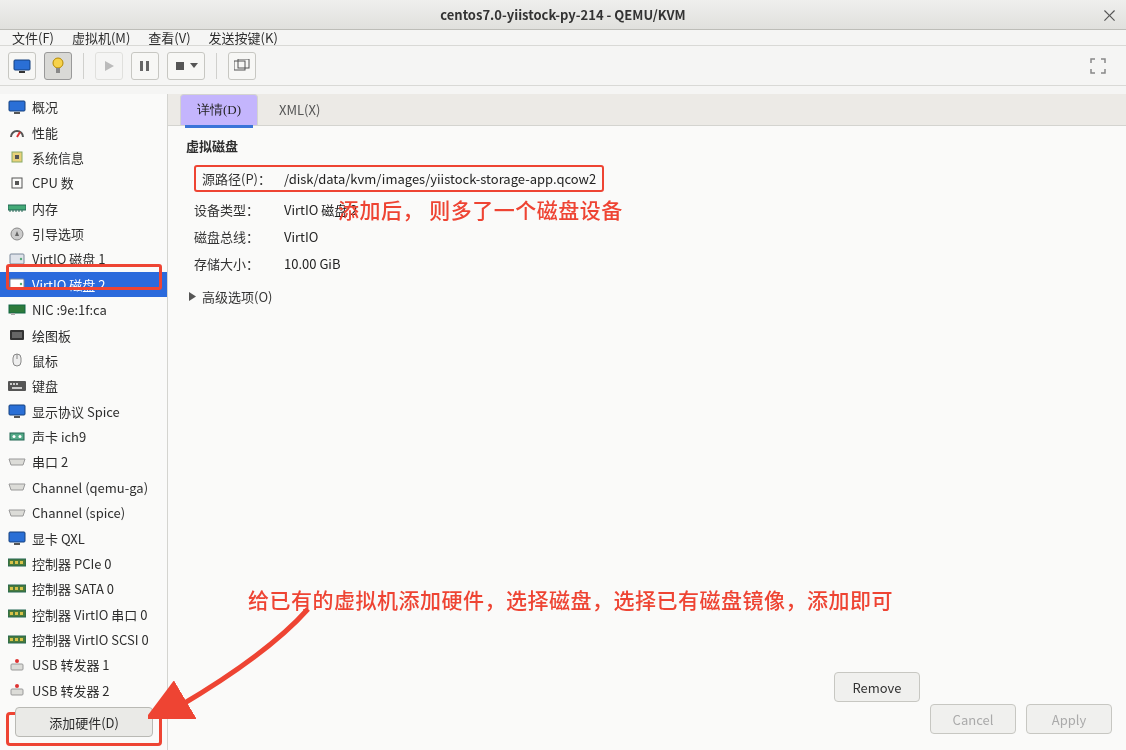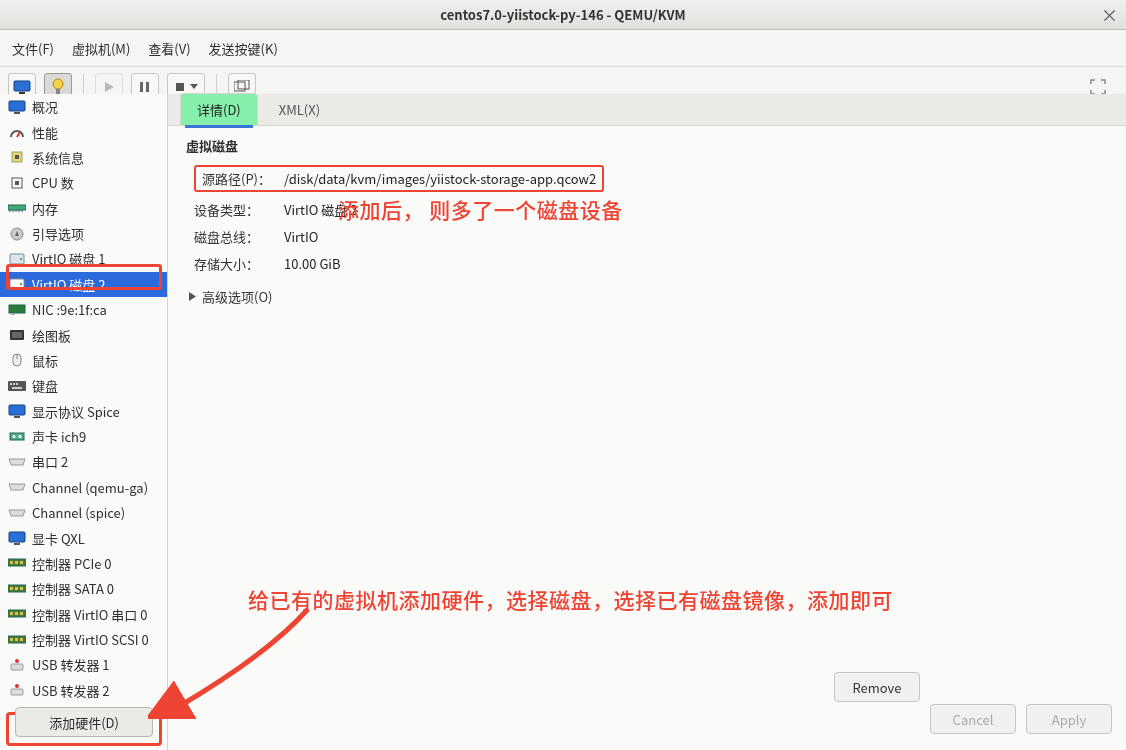--- a/index.html
+++ b/index.html
@@ -1,61 +1,61 @@
 <!DOCTYPE html>
 <html><head>
 <meta charset="utf-8">
 <style>
 * { margin: 0; padding: 0; box-sizing: border-box; font-family: "Noto Sans CJK SC", "DejaVu Sans", sans-serif; font-size: 13px; }
 body { background: #f5f5f4; color: #2e2e2e; width: 1126px; height: 750px; overflow: hidden; position: relative; }
 .titlebar { height: 30px; background: linear-gradient(#efefed, #e0e0dd); border-bottom: 1px solid #bdbdb8; display: flex; align-items: center; justify-content: center; position: relative; }
 .titlebar .title { font-weight: 600; color: #333; }
 .titlebar .close-x { position: absolute; right: 8px; top: 2px; font-size: 17px; color: #555; cursor: pointer; }
-.menubar { height: 37px; display: flex; align-items: center; padding: 0 8px; gap: 10px; background: #f5f5f4; border-bottom: 1px solid #d9d9d6; }
+.menubar { height: 16px; display: flex; align-items: center; padding: 0 8px; gap: 10px; background: #f5f5f4; border-bottom: 1px solid #d9d9d6; }
 .menubar span { padding: 2px 4px; cursor: pointer; }
 .toolbar { height: 40px; display: flex; align-items: center; padding: 0 8px; gap: 8px; background: #f5f5f4; border-bottom: 1px solid #d9d9d6; }
 .tb-btn { width: 28px; height: 28px; border: 1px solid #c7c7c2; background: #f7f7f5; border-radius: 3px; display: flex; align-items: center; justify-content: center; cursor: pointer; }
 .tb-btn.pressed { background: #d9d9d6; border-color: #999; }
 .tb-sep { width: 1px; height: 26px; background: #d0d0cd; margin: 0 3px; }
 .tb-btn.disabled { opacity: .45; }
 .tb-combo { display: flex; align-items: center; height: 28px; border: 1px solid #c7c7c2; border-radius: 3px; padding: 0 6px; gap: 4px; background: #f7f7f5; }
 .caret { width: 0; height: 0; border-left: 4px solid transparent; border-right: 4px solid transparent; border-top: 5px solid #555; }
 .fullscreen-ico { margin-left: auto; margin-right: 6px; }
 .content { position: absolute; top: 94px; bottom: 0; left: 0; right: 0; display: flex; }
 .sidebar { width: 168px; border-right: 1px solid #d4d4d0; overflow-y: auto; background: #fafaf9; position: relative; }
 .side-list { display: flex; flex-direction: column; }
 .side-item { display: flex; align-items: center; gap: 6px; padding: 3.2px 8px; cursor: pointer; white-space: nowrap; }
 .side-item .ico { width: 18px; height: 16px; display: flex; align-items: center; justify-content: center; }
 .side-item.selected { background: #2b6adc; color: #fff; }
 .add-hw { position: absolute; bottom: 6px; left: 6px; right: 6px; height: 30px; border: 1px solid #b9b9b4; background: #eaeae7; border-radius: 4px; display: flex; align-items: center; justify-content: center; cursor: pointer; }
 .add-hw-wrap { position: absolute; left: 6px; bottom: 4px; width: 156px; height: 34px; border: 3px solid #e43; border-radius: 4px; display: flex; align-items: center; justify-content: center; }
 .main { flex: 1; position: relative; background: #fafaf9; }
 .tabs { height: 32px; background: #eceae6; display: flex; align-items: flex-end; padding-left: 12px; gap: 4px; border-bottom: 1px solid #d4d4d0; }
 .tab { padding: 6px 16px; border: 1px solid transparent; border-bottom: none; border-radius: 4px 4px 0 0; cursor: pointer; color: #555; }
-.tab.active { background: #86efac; border-color: #d4d4d0; color: #222; position: relative; }
+.tab.active { background: #c4b5fd; border-color: #d4d4d0; color: #222; position: relative; font-family: Liberation Serif, serif; }
 .tab.active::after { content: ""; position: absolute; left: 4px; right: 4px; bottom: -3px; height: 3px; background: #3a74d8; }
 .details { padding: 10px 18px; }
 .heading { font-weight: 700; margin-bottom: 6px; }
 .kv { display: flex; align-items: center; gap: 10px; padding: 4px 0 4px 8px; }
 .kv .k { width: 80px; color: #333; }
 .kv .v { color: #222; }
 .source-box { border: 2px solid #e43; border-radius: 3px; padding: 2px 6px; display: inline-flex; gap: 10px; align-items: center; }
 .expander { display: flex; align-items: center; gap: 5px; margin: 10px 2px; cursor: pointer; color: #333; }
 .footer-btns { position: absolute; right: 14px; bottom: 16px; display: flex; gap: 10px; }
 .btn { min-width: 86px; height: 30px; border: 1px solid #c7c7c2; background: #f0f0ee; border-radius: 4px; display: flex; align-items: center; justify-content: center; cursor: pointer; color: #333; }
 .btn.disabled { color: #aaa; margin-top: 32px; }
 .annotation { position: absolute; color: #e43; font-size: 21px; font-weight: 500; letter-spacing: .5px; }
 svg.ic { display: block; }
 .hl-select { position: absolute; left: 6px; top: 170px; width: 156px; height: 26px; border: 3px solid #e43; border-radius: 3px; pointer-events: none; }
 </style>
 </head>
 <body>
 
 <div class="titlebar">
-  <span class="title">centos7.0-yiistock-py-146 - QEMU/KVM</span>
+  <span class="title">centos7.0-yiistock-py-214 - QEMU/KVM</span>
   <span class="close-x">×</span>
 </div>
 
 <div class="menubar">
   <span>文件(F)</span>
   <span>虚拟机(M)</span>
   <span>查看(V)</span>
   <span>发送按键(K)</span>
 </div>
 

